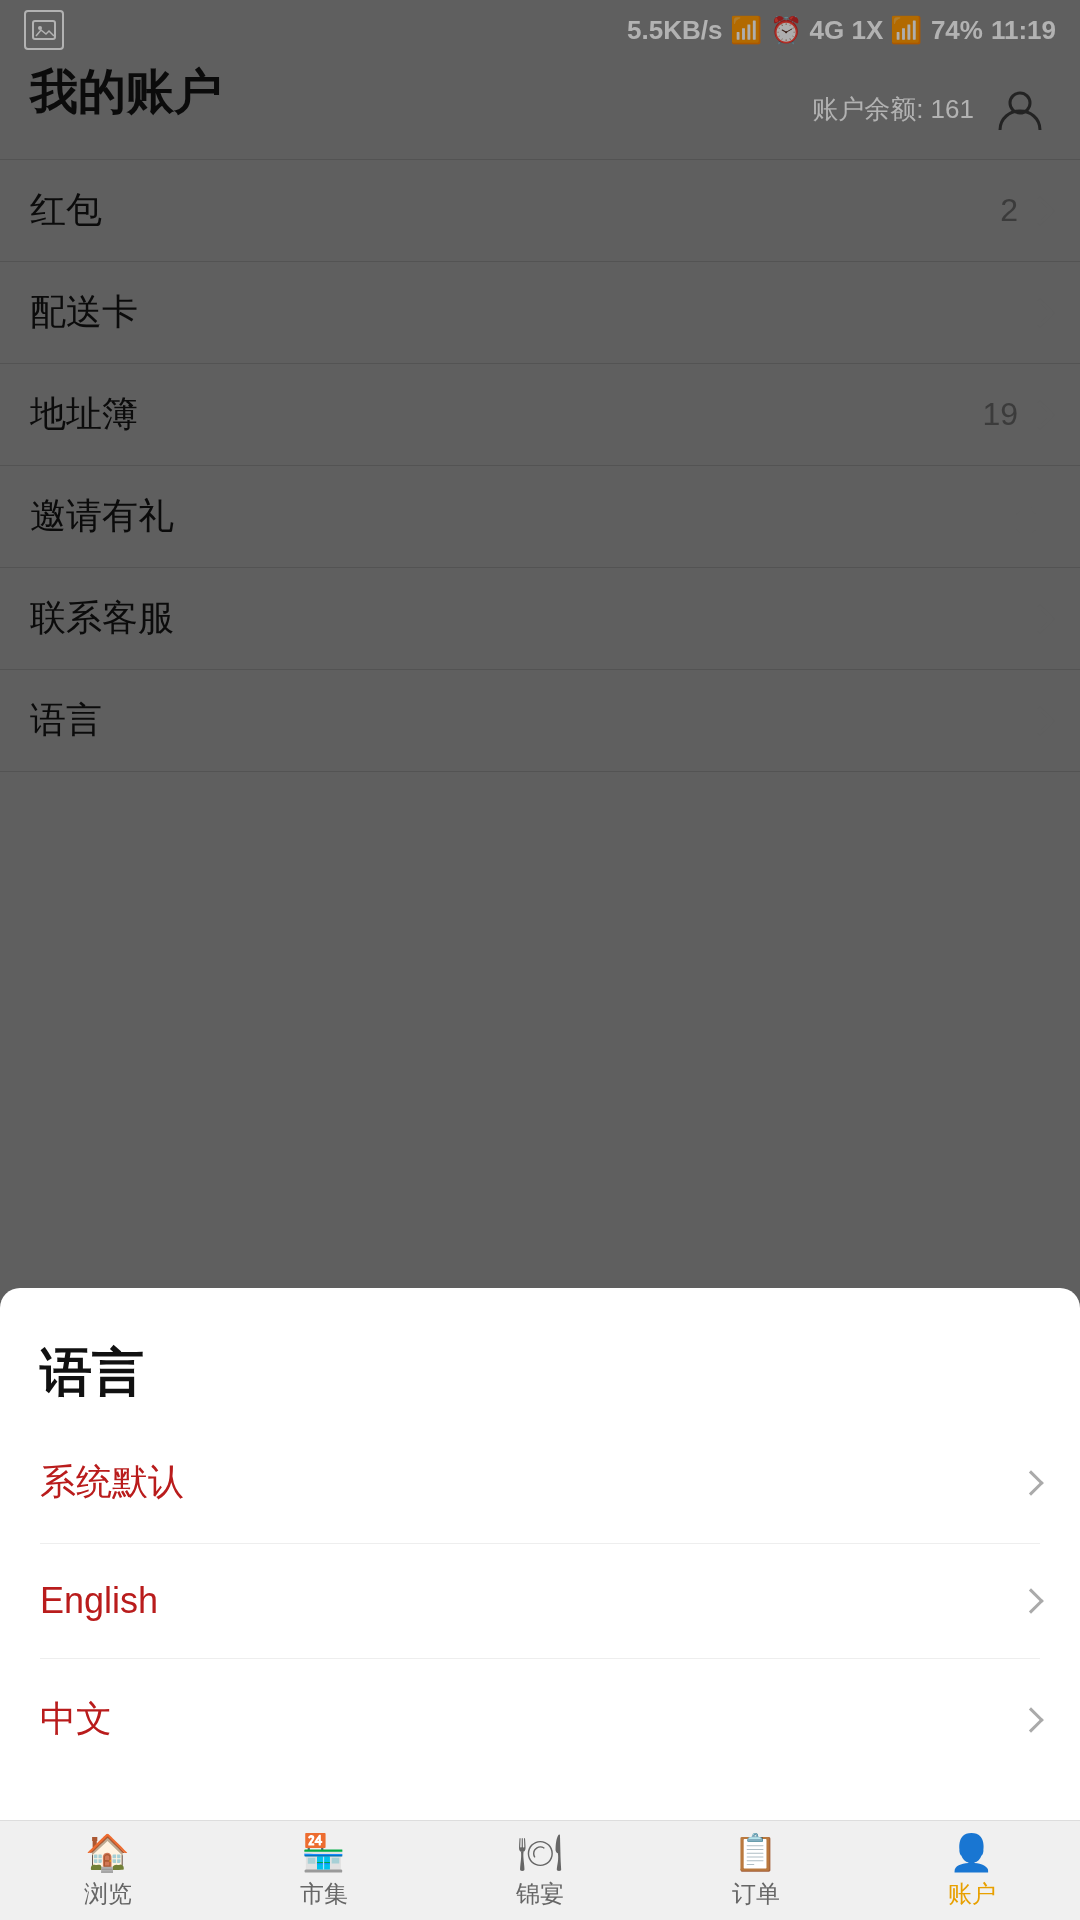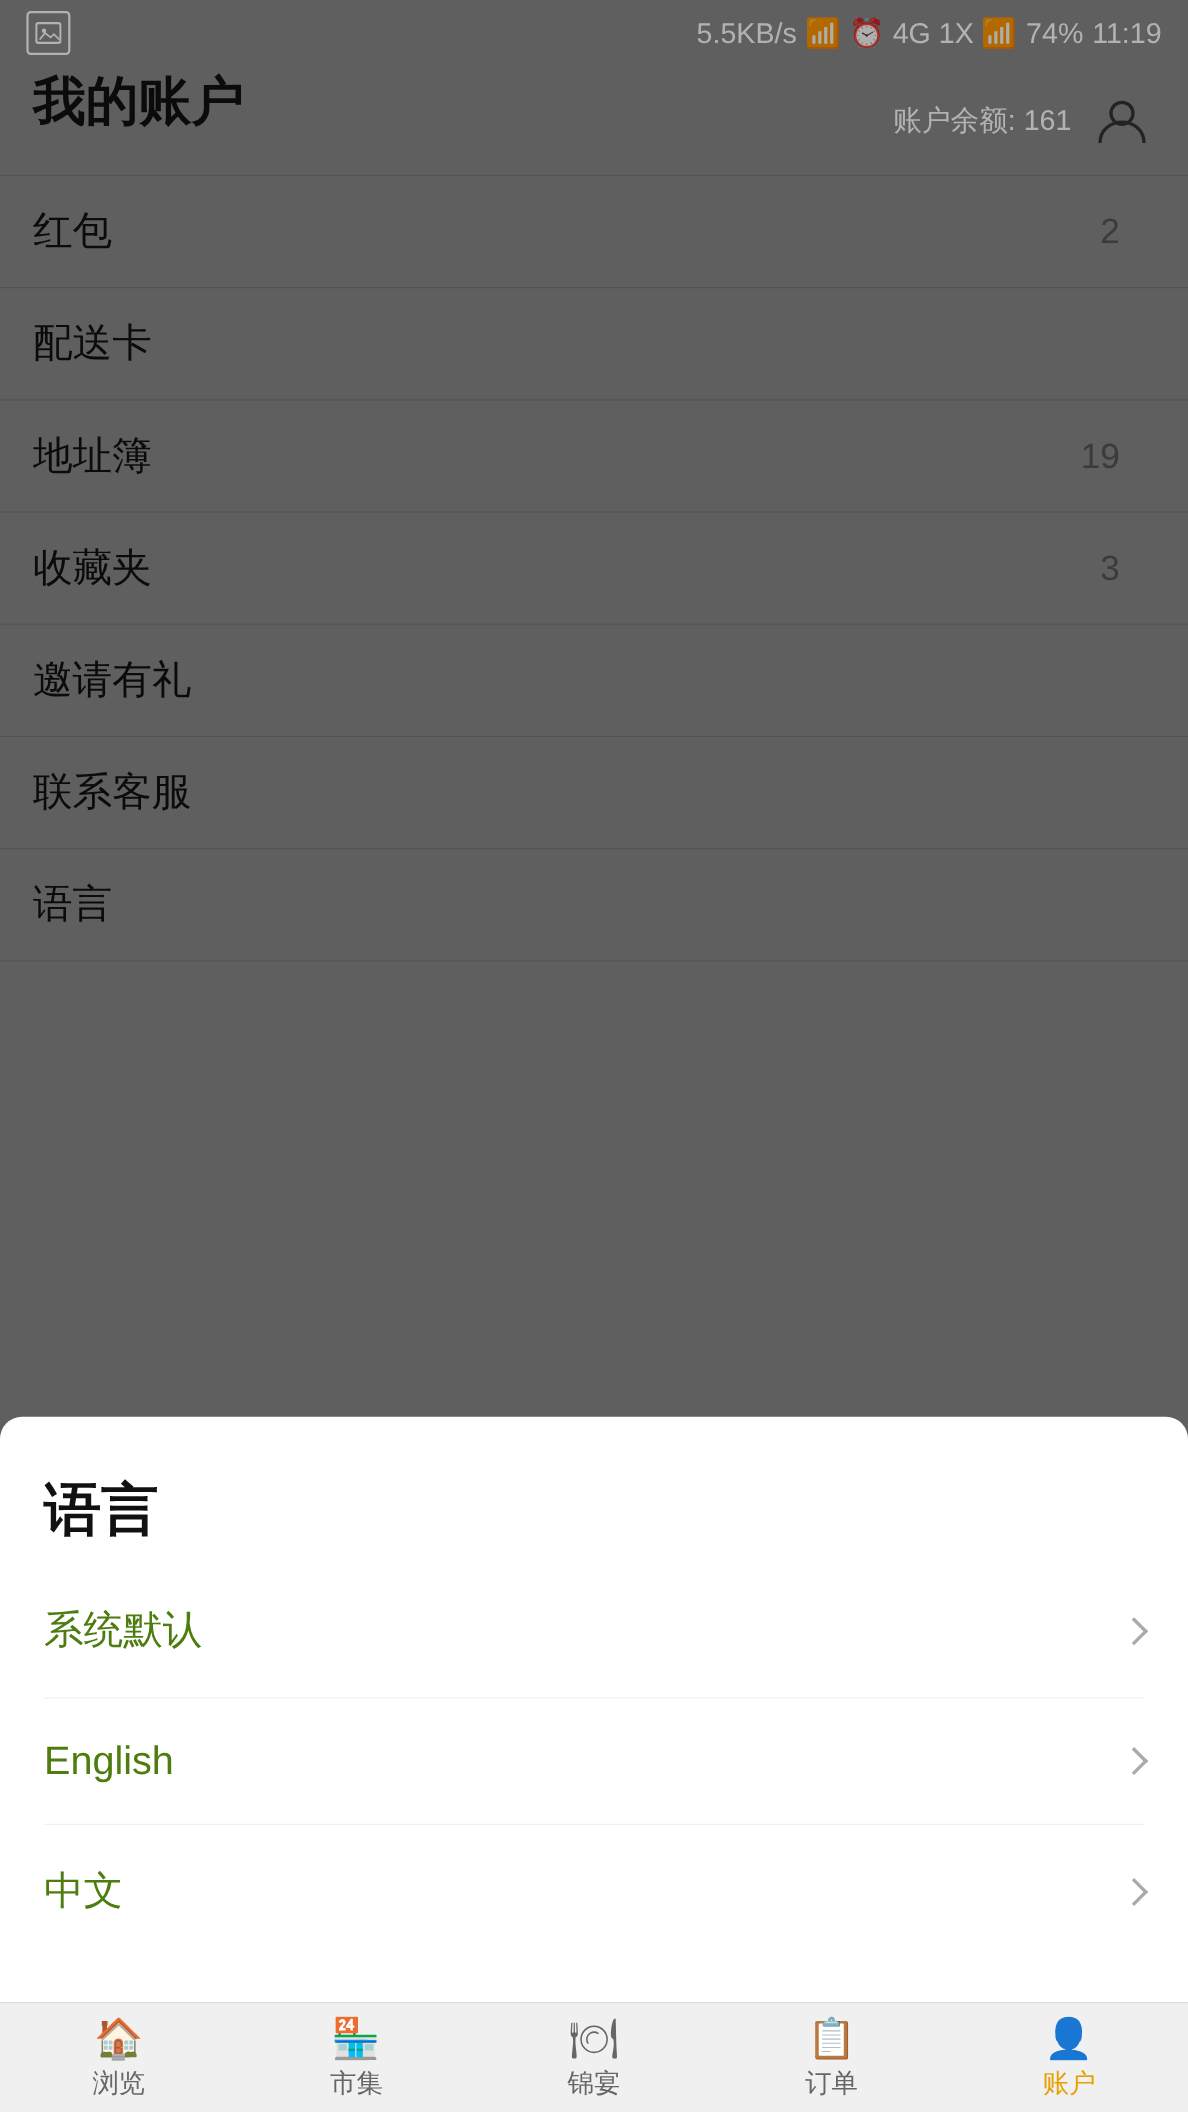--- a/index.html
+++ b/index.html
@@ -17,21 +17,21 @@
     
     .status-bar {
       height: 60px;
       background: #888888;
       display: flex;
       align-items: center;
       justify-content: space-between;
       padding: 0 24px;
       color: #fff;
       font-size: 26px;
-      font-weight: 400;
+      font-weight: 700;
     }
 
     .status-left {
       display: flex;
       align-items: center;
     }
 
     .status-icon {
       width: 40px;
       height: 40px;
@@ -210,21 +210,21 @@
       border-bottom: 1px solid #eee;
       cursor: pointer;
     }
 
     .modal-item:last-child {
       border-bottom: none;
     }
 
     .modal-item-label {
       font-size: 36px;
-      color: #4d7c0f;
+      color: #b91c1c;
     }
 
     .chevron-gray {
       width: 18px;
       height: 18px;
       border-right: 3px solid #aaa;
       border-bottom: 3px solid #aaa;
       transform: rotate(-45deg);
       display: inline-block;
     }
@@ -285,27 +285,20 @@
 
   <div class="menu-item">
     <span class="menu-item-left">地址簿</span>
     <div class="menu-item-right">
       <span>19</span>
       <span class="chevron"></span>
     </div>
   </div>
 
 
-  <div class="menu-item">
-    <span class="menu-item-left">收藏夹</span>
-    <div class="menu-item-right">
-      <span>3</span>
-      <span class="chevron"></span>
-    </div>
-  </div>
 
   <div class="menu-item">
     <span class="menu-item-left">邀请有礼</span>
     <div class="share-icon">
       <svg width="44" height="44" viewBox="0 0 44 44" fill="none">
         <rect x="14" y="18" width="16" height="18" rx="2" stroke="#888" stroke-width="2.5" fill="none"></rect>
         <path d="M22 18 L22 6" stroke="#888" stroke-width="2.5"></path>
         <path d="M16 12 L22 6 L28 12" stroke="#888" stroke-width="2.5" fill="none" stroke-linejoin="round"></path>
       </svg>
     </div>

